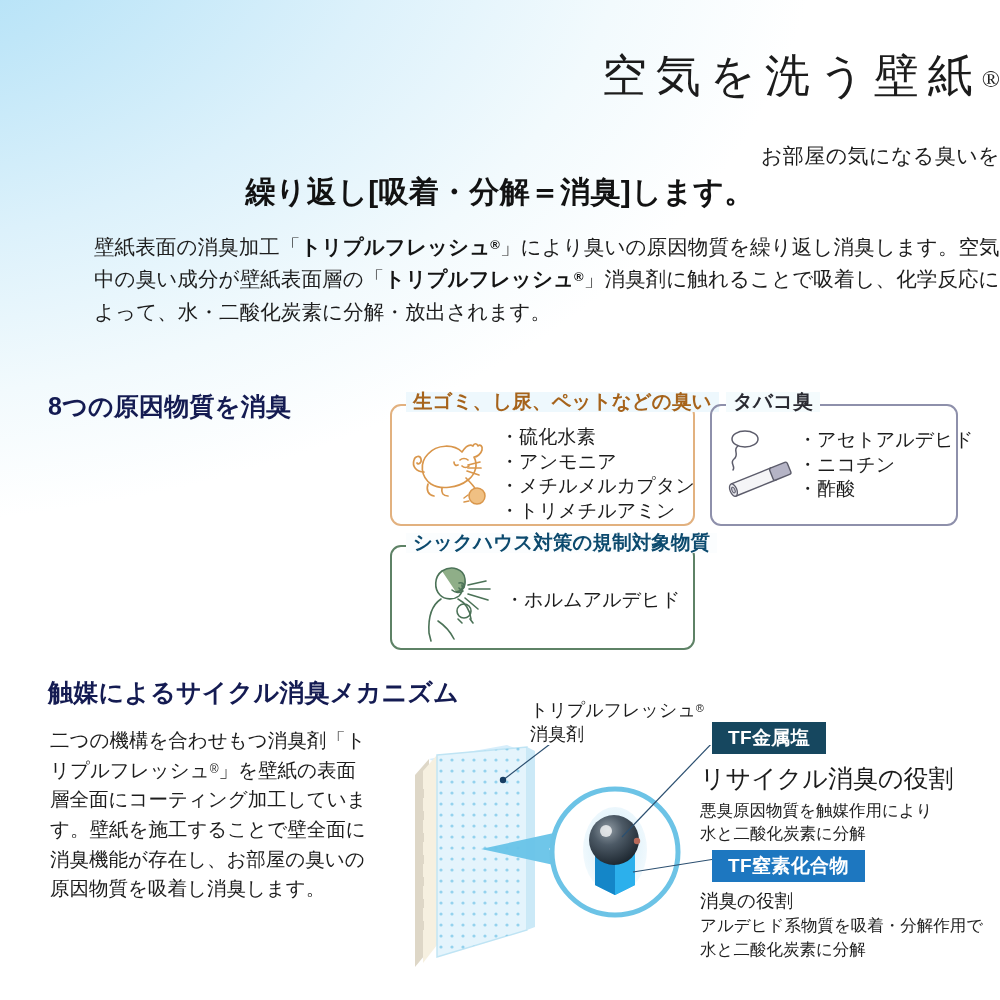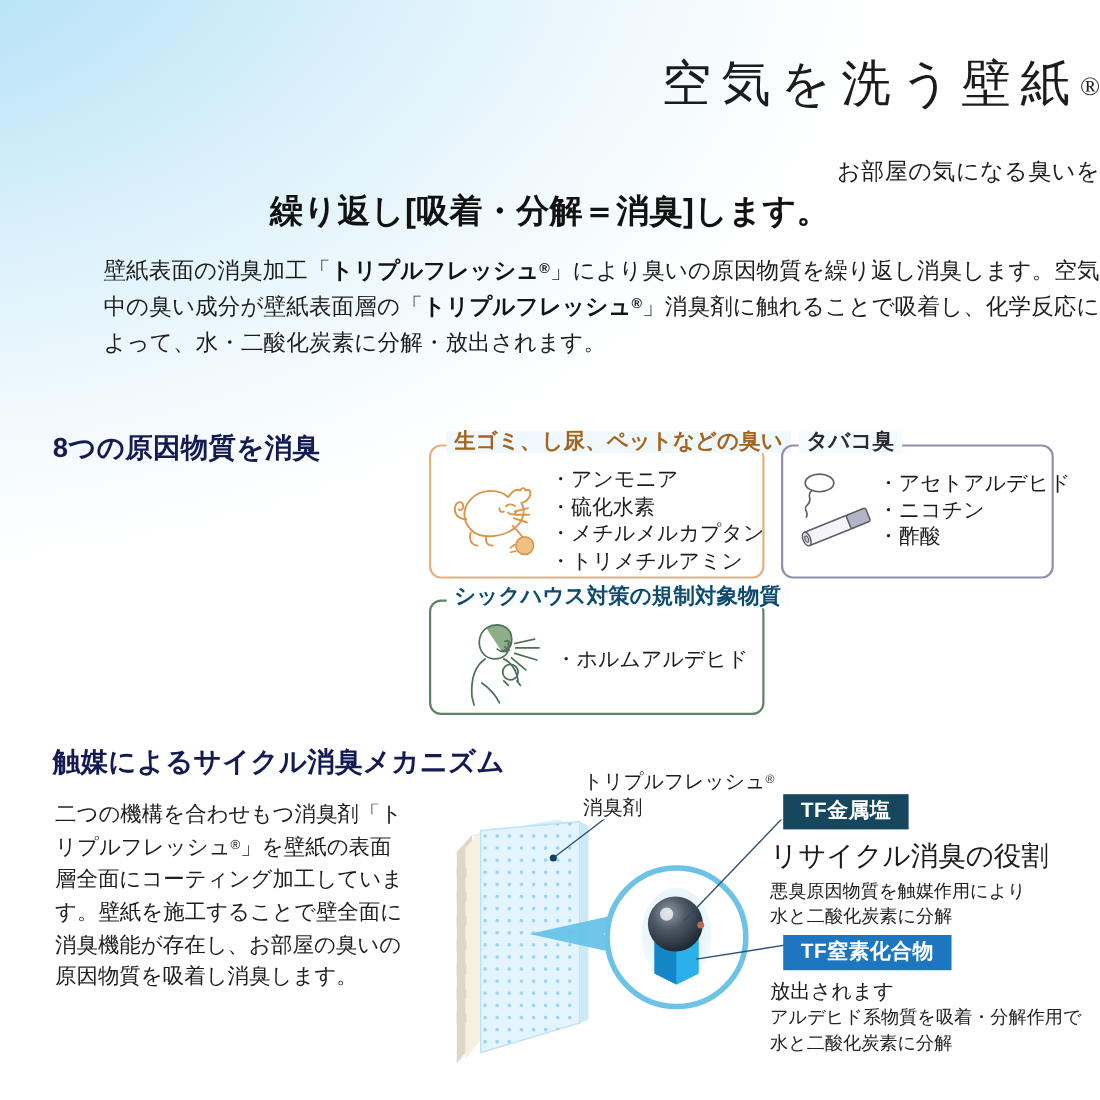--- a/index.html
+++ b/index.html
@@ -126,22 +126,22 @@
       <path d="M62 46 C66 50, 70 54, 72 58"></path>
       <path d="M56 28 C58 26, 62 26, 64 28"></path>
       <path d="M50 30 C50 33, 52 34, 54 33"></path>
       <path d="M58 34 C60 36, 63 36, 65 34"></path>
       <path d="M64 33 L76 30 M64 36 L77 36 M63 39 L75 43"></path>
     </g>
     <circle cx="73" cy="64" r="8" fill="#f0c083" stroke="#d9964b" stroke-width="1.5"></circle>
     <path d="M60 66 L64 63 M60 70 L65 69" fill="none" stroke="#d9964b" stroke-width="1.5" stroke-linecap="round"></path>
   </svg>
   <div class="chem-list" id="list-kitchen">
+    <div>・硫化水素</div>
     <div>・アンモニア</div>
-    <div>・硫化水素</div>
     <div>・メチルメルカプタン</div>
     <div>・トリメチルアミン</div>
   </div>
 
   <div class="fs" id="box-tobacco">
     <div class="legend">タバコ臭</div>
   </div>
   <svg class="ill" style="left:722px;top:428px;" width="78" height="70" viewBox="0 0 78 70">
     <ellipse cx="23" cy="11" rx="13" ry="8" fill="none" stroke="#5c5c6b" stroke-width="1.5"></ellipse>
     <path d="M16 18 C10 22, 18 26, 12 31 C7 35, 14 38, 11 42" fill="none" stroke="#5c5c6b" stroke-width="1.5" stroke-linecap="round"></path>
@@ -244,18 +244,18 @@
 
   <div class="badge" id="badge-metal">TF金属塩</div>
   <div class="role" id="role-metal">
     <div style="font-size:25px;">リサイクル消臭の役割</div>
     <span class="sub">悪臭原因物質を触媒作用により</span>
     <span class="sub">水と二酸化炭素に分解</span>
   </div>
 
   <div class="badge" id="badge-nitro">TF窒素化合物</div>
   <div class="role" id="role-nitro">
-    <div style="font-size:18.5px;">放出されます</div>
+    <div style="font-size:18.5px;">消臭の役割</div>
     <span class="sub">アルデヒド系物質を吸着・分解作用で</span>
     <span class="sub">水と二酸化炭素に分解</span>
   </div>
 
 </div>
 
 </body></html>

